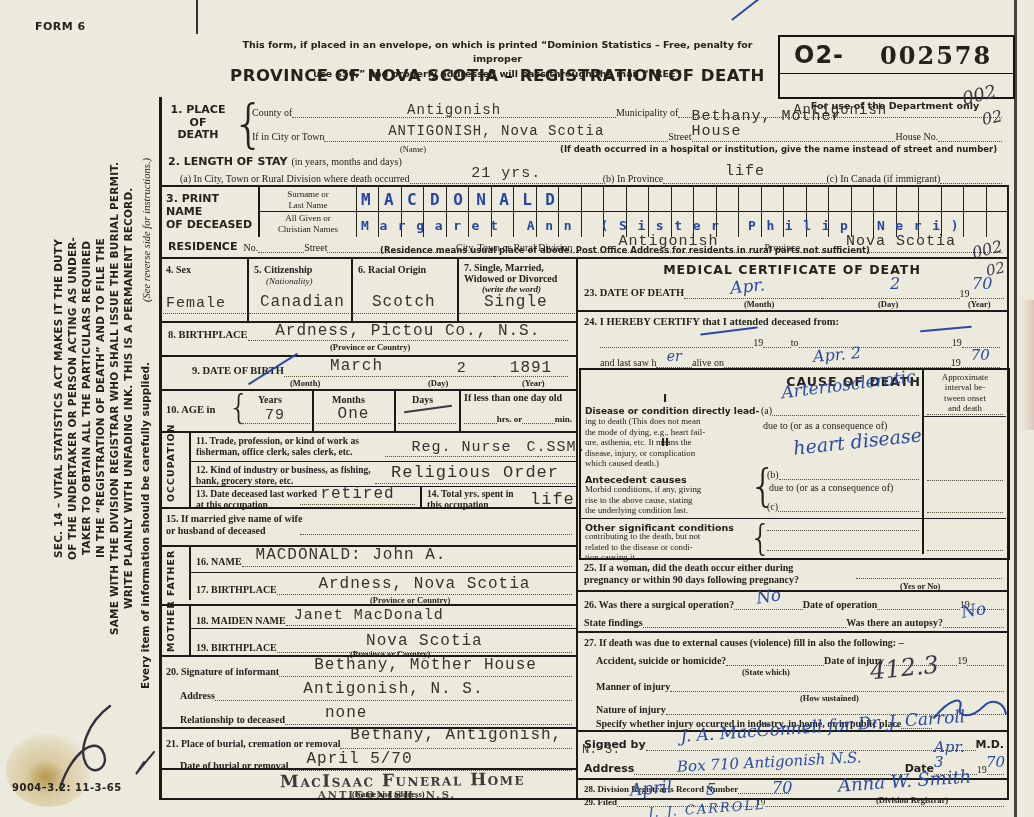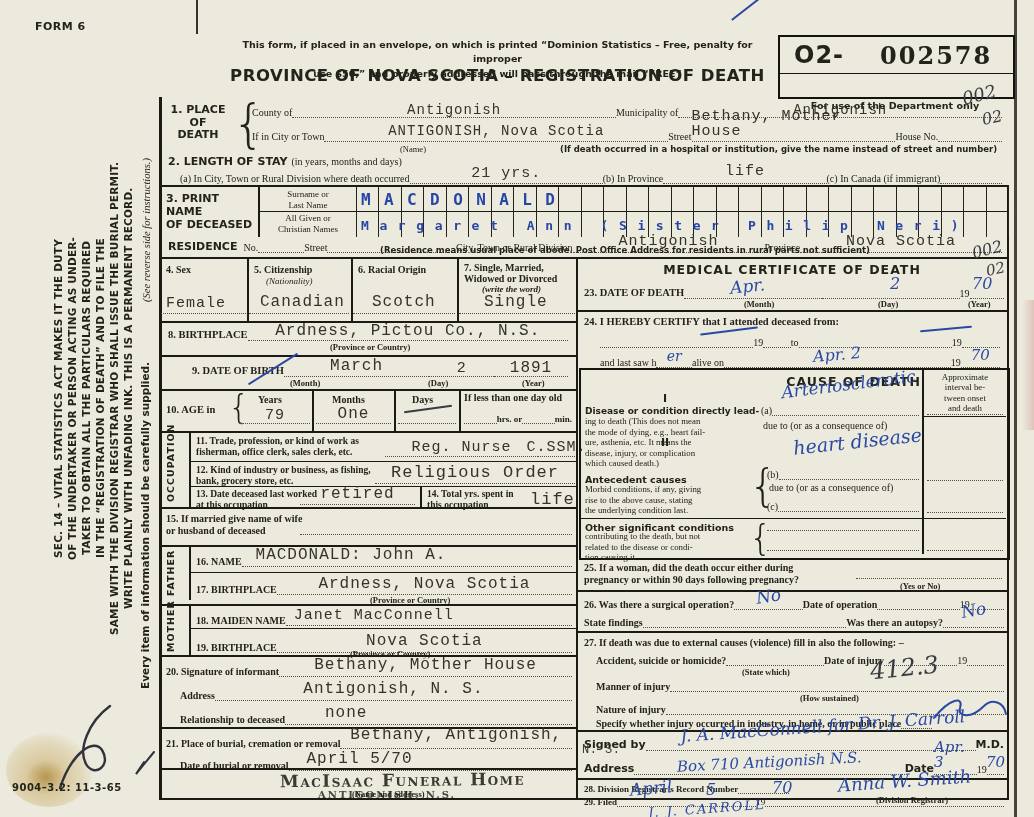--- a/index.html
+++ b/index.html
@@ -311,21 +311,21 @@
       </span>
   </div>
   <div class="abs b cap" style="left:370px;top:596px;">(Province or Country)</div>
   <div class="hline" style="left:159px;top:604px;width:418px;"></div>
 
   <div class="vline" style="left:189px;top:604px;height:51px;"></div>
   <div class="abs grouplab" style="left:165px;top:608px;height:44px;font-size:9.5px;">MOTHER</div>
   <div class="row" style="left:196px;top:611px;width:376px;height:15px;">
     <span class="b lbl">18. MAIDEN NAME</span>
     <span class="fill left" style="padding-left:8px;">
-        <span class="tw2" style="font-size:15px;position:relative;top:-2px;">Janet MacConnell</span>
+        <span class="tw2" style="font-size:15px;position:relative;top:-2px;">Janet MacDonald</span>
       </span>
   </div>
   <div class="hline" style="left:189px;top:628px;width:388px;height:1.2px;"></div>
   <div class="row" style="left:196px;top:638px;width:376px;height:15px;">
     <span class="b lbl">19. BIRTHPLACE</span>
     <span class="fill">
         <span class="tw2" style="font-size:16px;position:relative;top:-3px;">Nova Scotia</span>
       </span>
   </div>
   <div class="abs b cap" style="left:350px;top:650px;">(Province or Country)</div>

